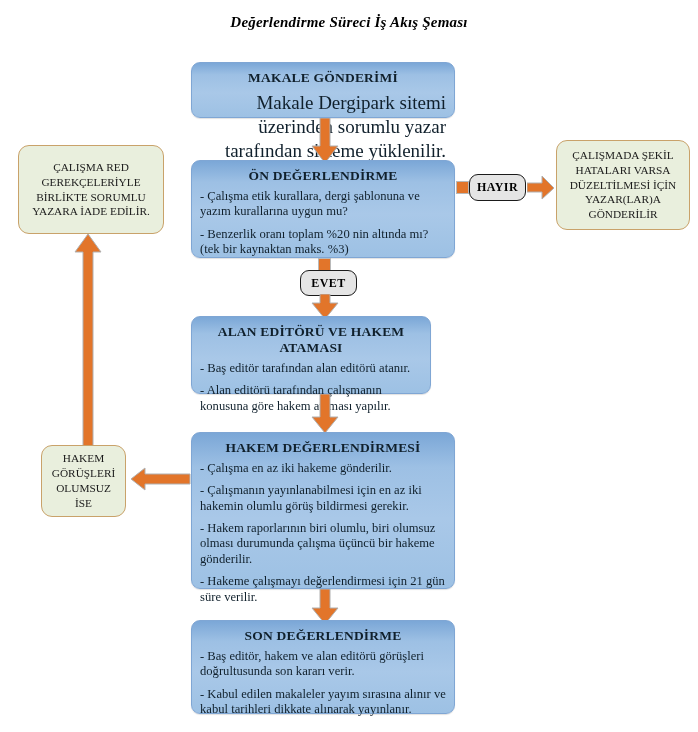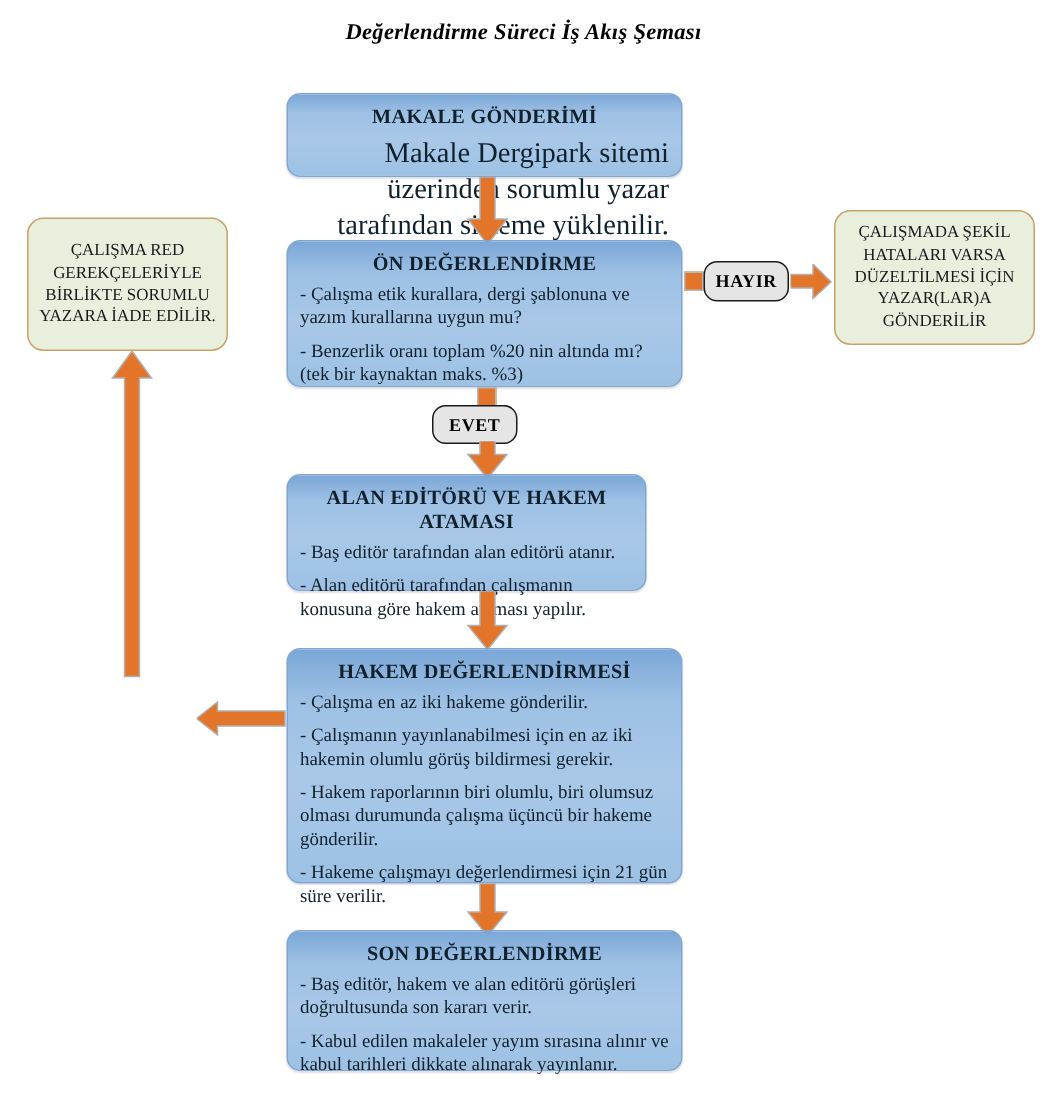--- a/index.html
+++ b/index.html
@@ -147,33 +147,33 @@
   <div class="arrow-right" style="left:527px; top:176px;">
     <svg width="28" height="24" viewBox="0 0 28 24">
       <polygon points="0,7 15,7 15,0 27,12 15,23 15,16 0,16" fill="#e2752a" stroke="#b0b0b0" stroke-width="1"></polygon>
     </svg>
   </div>
 
   <div class="greenbox" style="left:556px; top:140px; width:134px; height:90px;">
     <span>ÇALIŞMADA ŞEKİL HATALARI VARSA DÜZELTİLMESİ İÇİN YAZAR(LAR)A GÖNDERİLİR</span>
   </div>
 
-  <div class="greenbox" style="left:18px; top:145px; width:134px; height:89px;">
+  <div class="greenbox" style="left:18px; top:145px; width:146px; height:89px;">
     <span>ÇALIŞMA RED GEREKÇELERİYLE BİRLİKTE SORUMLU YAZARA İADE EDİLİR.</span>
   </div>
 
   <div class="arrow-up" style="left:73px; top:234px;">
     <svg width="30" height="218" viewBox="0 0 30 218">
       <polygon points="15,0 28,18 20,18 20,217 10,217 10,18 2,18" fill="#e2752a" stroke="#b0b0b0" stroke-width="1"></polygon>
     </svg>
   </div>
 
   <div class="stub" style="left:318px; top:258px; width:13px; height:13px;"></div>
 
-  <div class="pill" style="left:288px; top:270px; width:57px; height:26px;">
+  <div class="pill" style="left:300px; top:270px; width:57px; height:26px;">
     <span>EVET</span>
   </div>
 
   <div class="arrow-down" style="left:311px; top:294px;">
     <svg width="28" height="26" viewBox="0 0 28 26">
       <polygon points="9,0 19,0 19,9 27,9 14,25 1,9 9,9" fill="#e2752a" stroke="#b0b0b0" stroke-width="1"></polygon>
     </svg>
   </div>
 
   <div class="bluebox" style="left:191px; top:316px; width:240px; height:78px;">
@@ -195,20 +195,23 @@
     <div class="bline">- Hakem raporlarının biri olumlu, biri olumsuz olması durumunda çalışma üçüncü bir hakeme gönderilir.</div>
     <div class="bline">- Hakeme çalışmayı değerlendirmesi için 21 gün süre verilir.</div>
   </div>
 
   <div class="arrow-left" style="left:131px; top:467px;">
     <svg width="60" height="25" viewBox="0 0 60 25">
       <polygon points="0,12 14,1 14,7 59,7 59,17 14,17 14,23" fill="#e2752a" stroke="#b0b0b0" stroke-width="1"></polygon>
     </svg>
   </div>
 
+  <div class="greenbox" style="left:41px; top:445px; width:85px; height:72px;">
+    <span>HAKEM GÖRÜŞLERİ OLUMSUZ İSE</span>
+  </div>
 
   <div class="arrow-down" style="left:311px; top:589px;">
     <svg width="28" height="36" viewBox="0 0 28 36">
       <polygon points="9,0 19,0 19,19 27,19 14,35 1,19 9,19" fill="#e2752a" stroke="#b0b0b0" stroke-width="1"></polygon>
     </svg>
   </div>
 
   <div class="bluebox" style="left:191px; top:620px; width:264px; height:94px;">
     <div class="bhead">SON DEĞERLENDİRME</div>
     <div class="bline">- Baş editör, hakem ve alan editörü görüşleri doğrultusunda son kararı verir.</div>

